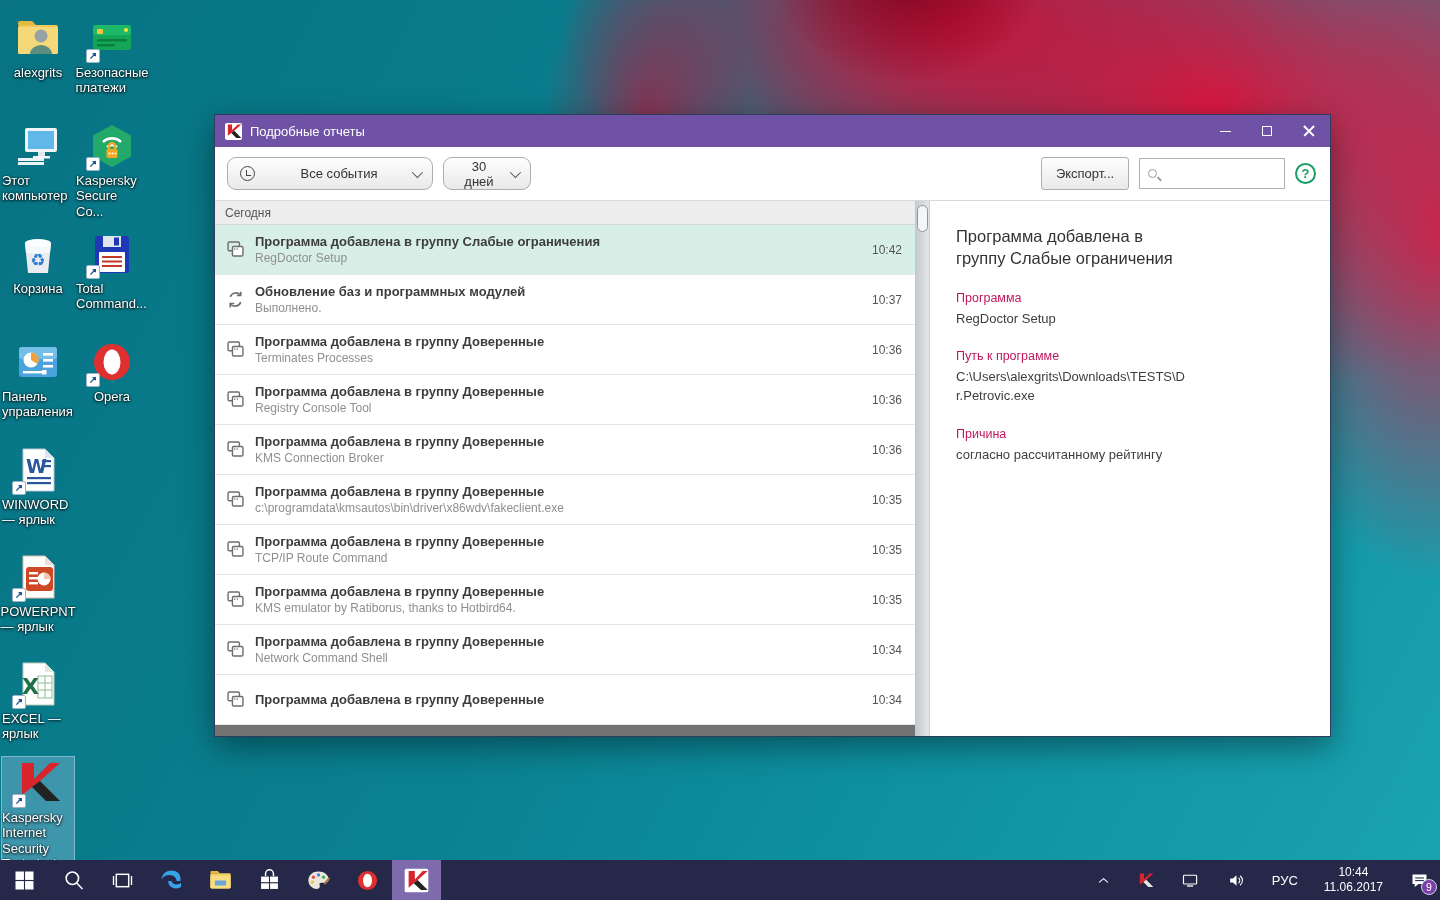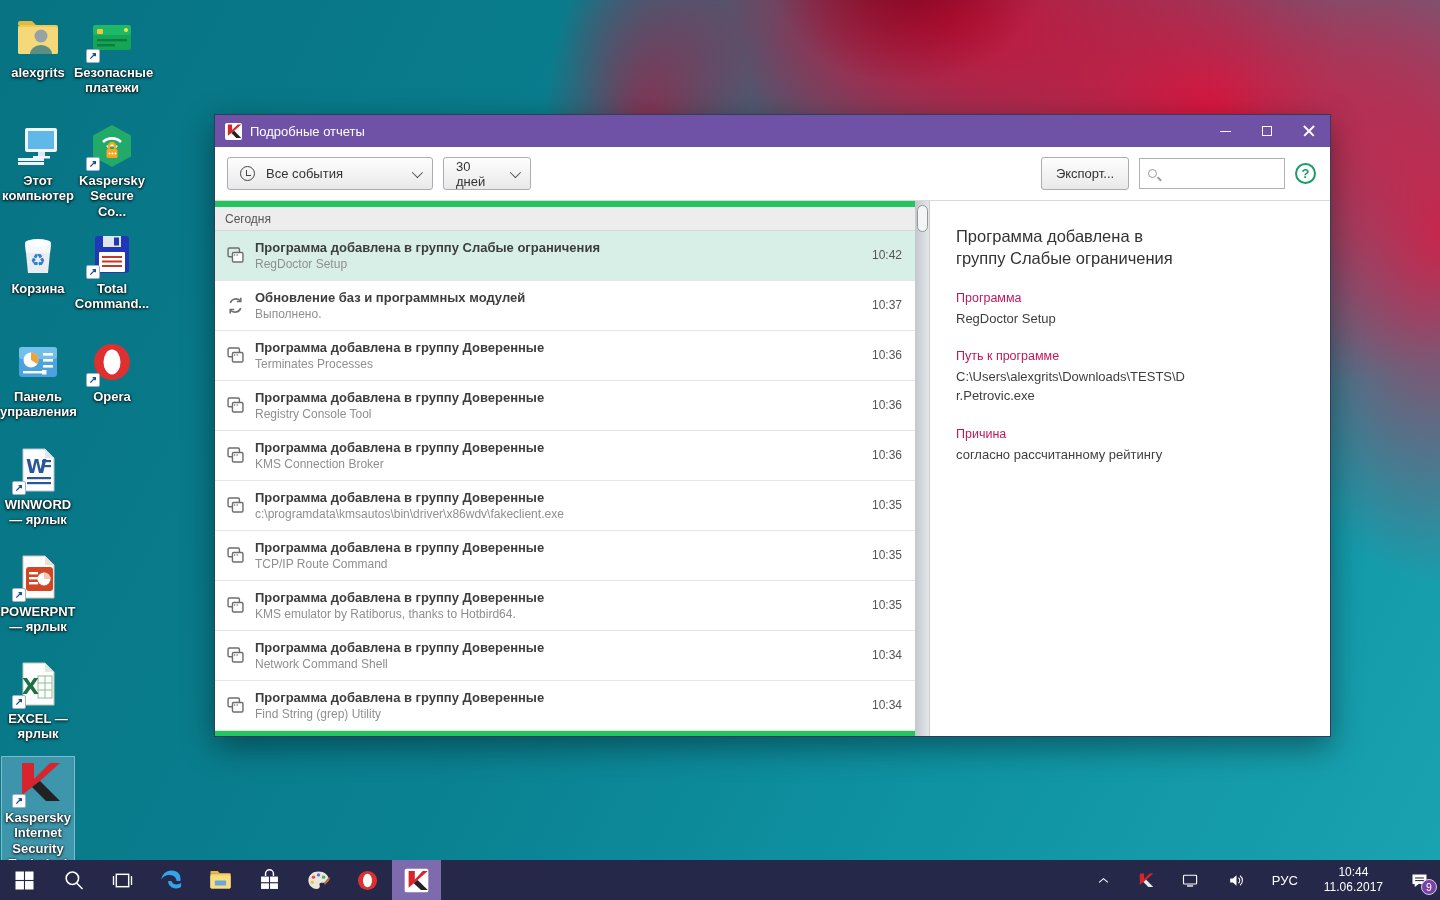--- a/index.html
+++ b/index.html
@@ -18,22 +18,22 @@
       radial-gradient(120px 200px at 55% 30%, rgba(170,10,50,.5), rgba(170,10,50,0) 72%),
       linear-gradient(118deg, #077383 0%, #0a8191 45%, #0f93a3 72%, #1aa3b1 100%);
   }
 
   
   #desktop-icons { position:absolute; inset:0; }
   .desk-icon { position:absolute; width:72px; display:flex; flex-direction:column; align-items:center; padding:2px 0; }
   .desk-icon.selected { background:rgba(150,195,225,.38); outline:1px solid rgba(220,240,255,.55); }
   .di-art { position:relative; width:48px; height:48px; flex:none; }
   .di-art svg { width:100%; height:100%; display:block; }
-  .di-label { margin-top:3px; font-size:13px; color:#fff; text-align:center; line-height:1.18;
-    text-shadow:0 1px 3px rgba(0,0,0,.95), 0 0 2px rgba(0,0,0,.8); max-width:76px;font-weight:bold; }
+  .di-label { margin-top:3px; font-size:13px; color:#fff; line-height:1.18;
+    text-shadow:0 1px 3px rgba(0,0,0,.95), 0 0 2px rgba(0,0,0,.8); max-width:76px; }
   .sc-arrow { position:absolute; left:-2px; bottom:-1px; width:14px; height:14px; background:#fff;
     border:1px solid #9db1c8; border-radius:2px; display:flex; align-items:center; justify-content:center;
     font-size:10px; font-weight:bold; color:#1d4f91; line-height:1; }
 
   
   #win { position:absolute; left:214px; top:114px; width:1117px; height:623px; background:#fff;
     border:1px solid #2e3d5c; box-shadow:0 10px 30px rgba(0,0,0,.4); display:flex; flex-direction:column; }
   #titlebar { height:32px; background:#6f51a6; display:flex; align-items:center; flex:none; padding-left:10px; }
   .tb-logo { width:17px; height:17px; background:#fff; border-radius:2px; margin-right:8px; flex:none; }
   .tb-logo svg { width:100%; height:100%; display:block; }
@@ -41,22 +41,22 @@
   .win-btn { width:42px; height:32px; display:flex; align-items:center; justify-content:center; color:#fff; flex:none; }
   .g-min { width:11px; border-bottom:1.5px solid #fff; }
   .g-max { width:10px; height:10px; border:1.5px solid #fff; }
   .g-close { position:relative; width:12px; height:12px; }
   .g-close::before,.g-close::after { content:""; position:absolute; left:-1px; top:5px; width:14px; height:1.6px; background:#fff; }
   .g-close::before { transform:rotate(45deg); } .g-close::after { transform:rotate(-45deg); }
 
   
   #toolbar { height:54px; background:#fff; border-bottom:1px solid #d9d9d9; flex:none;
     display:flex; align-items:center; padding:0 14px 0 12px; gap:10px; }
-  .dd { height:33px; border:1px solid #abadb3; border-radius:3px; background:linear-gradient(#fefefe,#e9e9e9);
-    display:flex; align-items:center; padding:0 12px; font-size:13px; color:#333; }
+  .dd { height:33px; border:1px solid #abadb3; border-radius:9px; background:linear-gradient(#fefefe,#e9e9e9);
+    display:flex; align-items:center; padding:0 12px; font-size:13px; color:#333;text-align:center; }
   #dd-events { width:206px; } #dd-events .dd-label { flex:1; }
   #dd-period { width:88px; gap:8px; }
   .chev { width:8px; height:8px; border-right:1.6px solid #555; border-bottom:1.6px solid #555;
     transform:rotate(45deg) translateY(-2px); flex:none; }
   .clk { position:relative; width:15px; height:15px; border:1.6px solid #444; border-radius:50%; margin-right:11px; flex:none; }
   .clk::after { content:""; position:absolute; left:5.2px; top:2.5px; width:3.5px; height:5.5px;
     border-left:1.5px solid #444; border-bottom:1.5px solid #444; }
   #toolbar .spacer { flex:1; }
   #export-btn { width:88px; height:33px; border:1px solid #abadb3; border-radius:3px;
     background:linear-gradient(#fefefe,#e9e9e9); font-size:13px; color:#333;
@@ -64,21 +64,21 @@
   #search-box { width:146px; height:31px; border:1px solid #b2b2b2; background:#fff; display:flex; align-items:center; padding:0 8px; }
   .mag { position:relative; width:9px; height:9px; border:1.5px solid #999; border-radius:50%; flex:none; }
   .mag::after { content:""; position:absolute; left:8px; top:8px; width:5px; height:1.5px; background:#999; transform:rotate(45deg); }
   #search-input { border:none; outline:none; flex:1; min-width:0; margin-left:6px; font-size:13px; font-family:inherit; }
   #help-btn { width:21px; height:21px; border:2px solid #169e63; border-radius:50%; color:#169e63;
     display:flex; align-items:center; justify-content:center; font-size:13px; font-weight:bold; flex:none; }
   #help-btn::after { content:"?"; }
 
   
   #content { flex:1; display:flex; min-height:0; }
-  #list-pane { width:700px; flex:none; display:flex; flex-direction:column; background:#22c55e;justify-content:center; }
+  #list-pane { width:700px; flex:none; display:flex; flex-direction:column; background:#737373; }
   #group-header { height:24px; background:#ededed; border-bottom:1px solid #d6d6d6; font-size:12px;
     color:#555; line-height:24px; padding-left:10px; flex:none; }
   .ev-row { height:50px; display:flex; align-items:center; border-bottom:1px solid #e5e5e5; background:#fff; }
   .ev-row.selected { background:#d8efe7; }
   .ev-icon { width:40px; flex:none; display:flex; align-items:center; justify-content:center; }
   .ev-icon svg { width:21px; height:21px; }
   .ev-text { flex:1; min-width:0; }
   .ev-title { font-size:13px; font-weight:bold; color:#3d3d3d; white-space:nowrap; overflow:hidden; }
   .ev-sub { font-size:12px; color:#8f8f8f; margin-top:2px; white-space:nowrap; overflow:hidden; }
   .ev-time { font-size:12px; color:#555; padding-right:13px; flex:none; }
@@ -477,21 +477,20 @@
               <span class="ev-icon">
                 <svg viewBox="0 0 24 24">
                   <rect x="3.5" y="3.5" width="13" height="10" rx="1.5" stroke="#6d6d6d" stroke-width="1.6" fill="none"></rect>
                   <rect x="8.5" y="8.5" width="12" height="11" rx="1.5" stroke="#6d6d6d" stroke-width="1.6" fill="#fff"></rect>
                   <circle cx="11" cy="11.5" r=".9" fill="#6d6d6d"></circle>
                   <circle cx="14" cy="11.5" r=".9" fill="#6d6d6d"></circle>
                 </svg>
               </span>
               <div class="ev-text">
                 <div class="ev-title">Программа добавлена в группу Доверенные</div>
-                <div class="ev-sub">Find String (grep) Utility</div>
               </div>
               <span class="ev-time">10:34</span>
             </div>
           </div>
       </div>
       <div id="scrollbar">
         <div id="scroll-thumb"></div>
       </div>
       <div id="details">
         <div id="detail-heading">Программа добавлена в группу Слабые ограничения</div>

